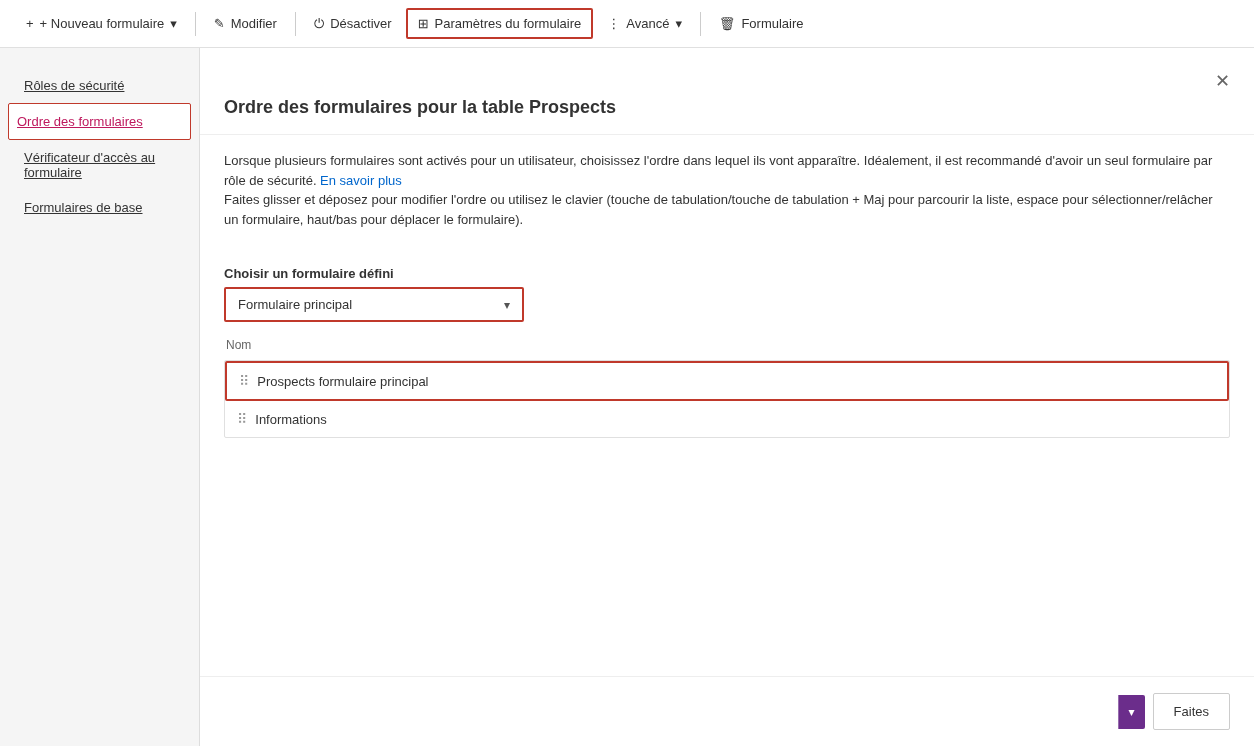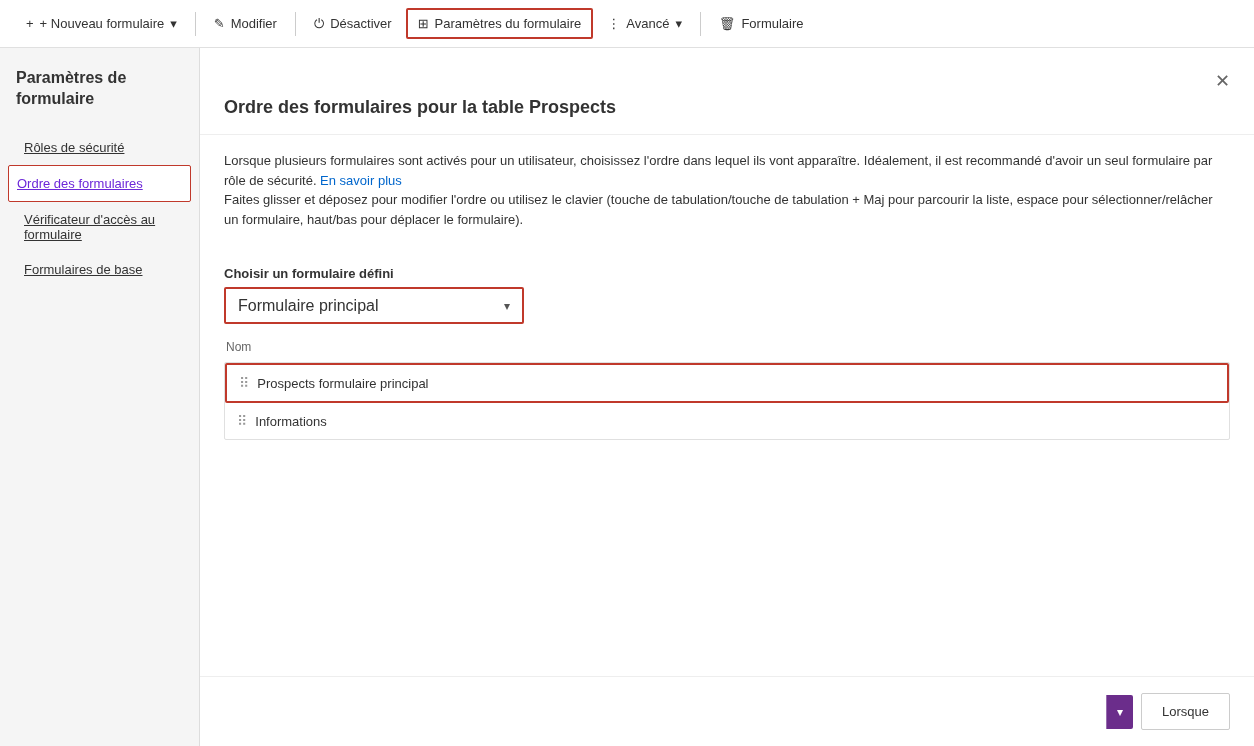--- a/index.html
+++ b/index.html
@@ -131,21 +131,21 @@
       line-height: 1.3;
     }
     .settings-nav-item {
       padding: 10px 24px;
       font-size: 13px;
       color: #333;
       cursor: pointer;
       display: block;
     }
     .settings-nav-item.active {
-      color: #6d28d9;
+      color: #be185d;
       border: 1px solid #c0392b;
       border-radius: 2px;
       margin: 0 8px;
       padding: 10px 8px;
       background: #fff;
     }
 
     
     .modal-content {
       flex: 1;
@@ -207,21 +207,21 @@
       display: flex;
       align-items: center;
       background: #fff;
       width: 300px;
     }
     .form-select {
       flex: 1;
       padding: 8px 12px;
       border: none;
       outline: none;
-      font-size: 16px;
+      font-size: 13px;
       color: #333;
       background: transparent;
       appearance: none;
       cursor: pointer;
     }
     .select-arrow {
       padding: 0 12px;
       color: #555;
       font-size: 12px;
     }
@@ -363,21 +363,20 @@
       <div class="list-item selected">
         <span class="check-icon">✓</span>
         <span>Prospects formulaire principal</span>
       </div>
     </div>
   </div>
 
   <div class="modal-backdrop">
 
     <div class="settings-panel">
-      <div class="settings-title">Paramètres de formulaire</div>
       <a class="settings-nav-item" href="#">Rôles de sécurité</a>
       <a class="settings-nav-item active" href="#">Ordre des formulaires</a>
       <a class="settings-nav-item" href="#">Vérificateur d'accès au formulaire</a>
       <a class="settings-nav-item" href="#">Formulaires de base</a>
     </div>
 
     <div class="modal-content">
       <div class="modal-header">
         <div class="modal-title">Ordre des formulaires pour la table Prospects</div>
         <button class="modal-close">✕</button>
@@ -410,17 +409,17 @@
             <div class="form-list-item">
               <span class="drag-handle">⠿</span>
               <span>Informations</span>
             </div>
           </div>
         </div>
       </div>
 
       <div class="modal-footer">
         <button class="btn-primary-arrow">▾</button>
-        <button class="btn-secondary">Lorsque</button>
+        <button class="btn-secondary">Faites</button>
       </div>
     </div>
   </div>
 </div>
 
 </body></html>

